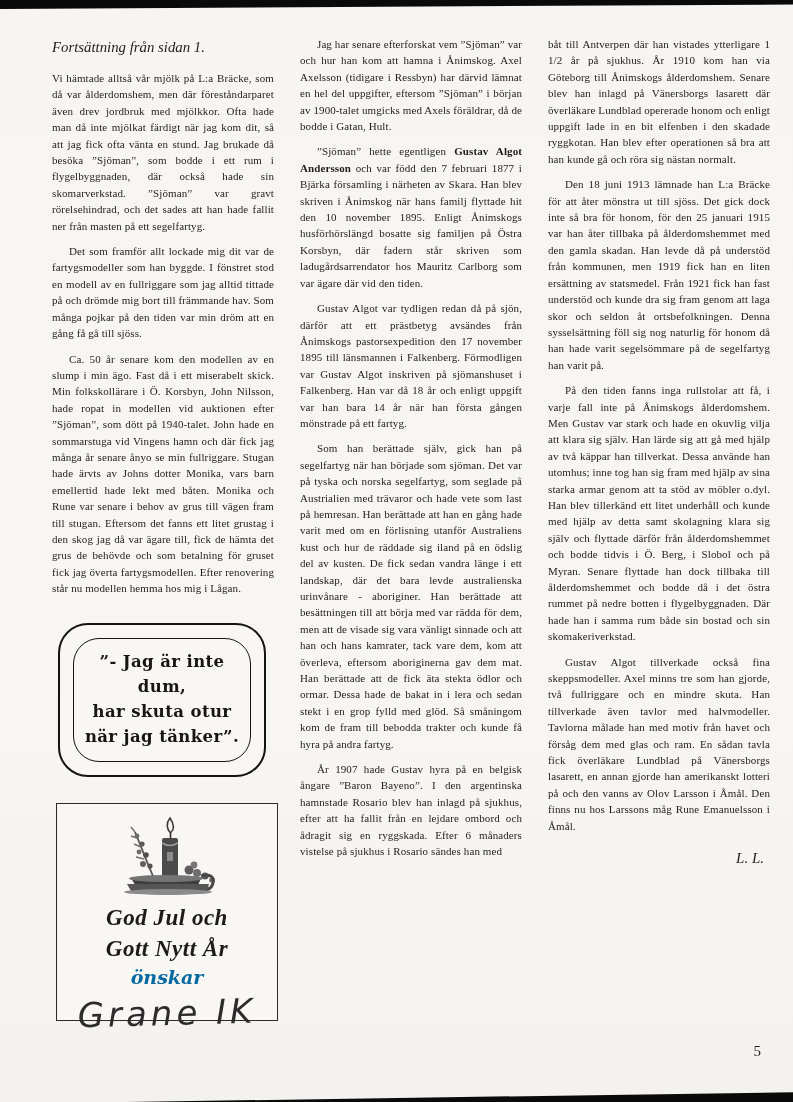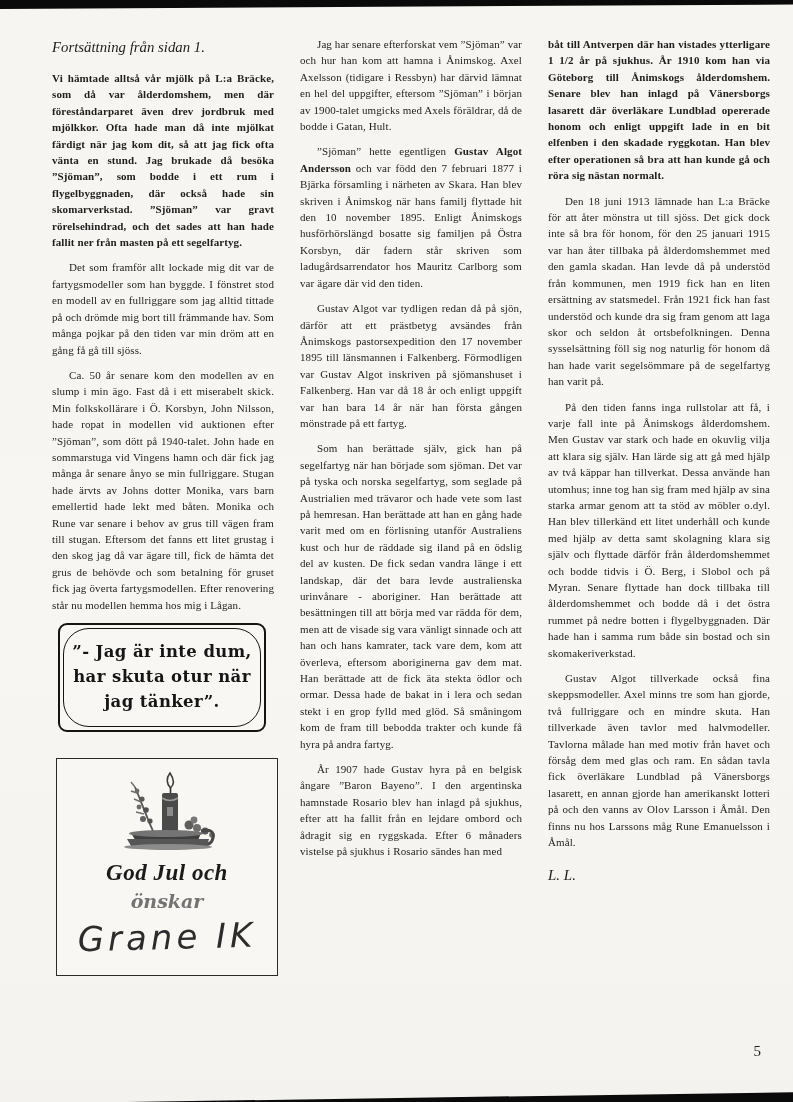--- a/index.html
+++ b/index.html
@@ -31,27 +31,27 @@
   .cont-note{
     font-style:italic;font-size:14.8px;line-height:18px;
     margin:2px 0 14px 0;
   }
   .col p{
     margin:0 0 9px 0;
     font-size:11px;line-height:16.4px;
     text-align:justify;text-indent:17px;
     letter-spacing:.1px;
   }
-  .col p.noindent{text-indent:0;font-weight:bold;}
+  .col p.noindent{text-indent:0;}
   .boldname{font-weight:bold;}
   
   .quote-box{
-    margin:10px 8px 0 6px;
-    border:2px solid #141414;border-radius:9px;
-    padding:3px;
+    margin:26px 8px 0 6px;
+    border:2px solid #141414;border-radius:30px;
+    padding:13px;
     background:#f8f7f3;
   }
   .quote-inner{
     border:1.6px solid #141414;border-radius:26px;
     padding:10px 4px 12px 4px;
     text-align:center;
   }
   .quote-line{
     font-family:"DejaVu Serif", serif;
     font-weight:bold;font-size:16.5px;line-height:25px;
@@ -70,30 +70,30 @@
   .candle-wrap{height:88px;}
   .greet-main{
     font-family:Liberation Serif, serif;
     font-style:italic;font-weight:bold;
     font-size:23px;line-height:31px;color:#1b1b1b;
     letter-spacing:.5px;
   }
   .greet-sub{
     font-family:"DejaVu Serif", serif;
     font-style:italic;font-weight:bold;
-    font-size:19px;line-height:27px;color:#737373;
+    font-size:19px;line-height:27px;color:#0369a1;
   }
   .greet-sig{
     font-family:"DejaVu Sans", sans-serif;
     font-style:italic;font-weight:normal;
     font-size:34px;line-height:44px;color:#2c2c2c;
     letter-spacing:4px;transform:rotate(-1.5deg);
   }
   .sig-initials{
-    font-style:italic;font-size:15px;
+    text-align:right;font-style:italic;font-size:15px;
     margin-top:16px;padding-right:6px;
   }
   .page-number{
     position:absolute;right:32px;bottom:42px;
     font-size:15px;color:#1e1e1e;
   }
 </style>
 </head>
 <body>
 
@@ -143,20 +143,21 @@
             <circle cx="115" cy="66" r="2.8" fill="#6a6a6a"></circle>
 
             <path d="M34 64 L104 64 L100 74 L40 74 Z" fill="#3f3f3f"></path>
             <ellipse cx="69" cy="64.5" rx="37" ry="3.6" fill="#747474"></ellipse>
             <path d="M104 62 q14 -3 12 7 q-2 9 -14 6" fill="none" stroke="#484848" stroke-width="3"></path>
             <path d="M30 70 L112 70 L110 77 L34 77 Z" fill="#565656"></path>
             <ellipse cx="71" cy="78" rx="44" ry="3" fill="#8b8b8b"></ellipse>
           </svg>
         </div>
         <div class="greet-main">God Jul och</div>
+        <div class="greet-main">Gott Nytt År</div>
         <div class="greet-sub">önskar</div>
         <div class="greet-sig">Grane IK</div>
       </div>
     </div>
 
     <div class="col">
       <p>Jag har senare efterforskat vem ”Sjöman” var och hur han kom att hamna i Ånimskog. Axel Axelsson (tidigare i Ressbyn) har därvid lämnat en hel del uppgifter, eftersom ”Sjöman” i början av 1900-talet umgicks med Axels föräldrar, då de bodde i Gatan, Hult.</p>
       <p><span>”Sjöman” hette egentligen </span><span class="boldname">Gustav Algot Andersson</span><span> och var född den 7 februari 1877 i Bjärka församling i närheten av Skara. Han blev skriven i Ånimskog när hans familj flyttade hit den 10 november 1895. Enligt Ånimskogs husförhörslängd bosatte sig familjen på Östra Korsbyn, där fadern står skriven som ladugårdsarrendator hos Mauritz Carlborg som var ägare där vid den tiden.</span></p>
       <p>Gustav Algot var tydligen redan då på sjön, därför att ett prästbetyg avsändes från Ånimskogs pastorsexpedition den 17 november 1895 till länsmannen i Falkenberg. Förmodligen var Gustav Algot inskriven på sjömanshuset i Falkenberg. Han var då 18 år och enligt uppgift var han bara 14 år när han första gången mönstrade på ett fartyg.</p>
       <p>Som han berättade själv, gick han på segelfartyg när han började som sjöman. Det var på tyska och norska segelfartyg, som seglade på Austrialien med trävaror och hade vete som last på hemresan. Han berättade att han en gång hade varit med om en förlisning utanför Australiens kust och hur de räddade sig iland på en ödslig del av kusten. De fick sedan vandra länge i ett landskap, där det bara levde australienska urinvånare - aboriginer. Han berättade att besättningen till att börja med var rädda för dem, men att de visade sig vara vänligt sinnade och att han och hans kamrater, tack vare dem, kom att överleva, eftersom aboriginerna gav dem mat. Han berättade att de fick äta stekta ödlor och ormar. Dessa hade de bakat in i lera och sedan stekt i en grop fylld med glöd. Så småningom kom de fram till bebodda trakter och kunde få hyra på andra fartyg.</p>

